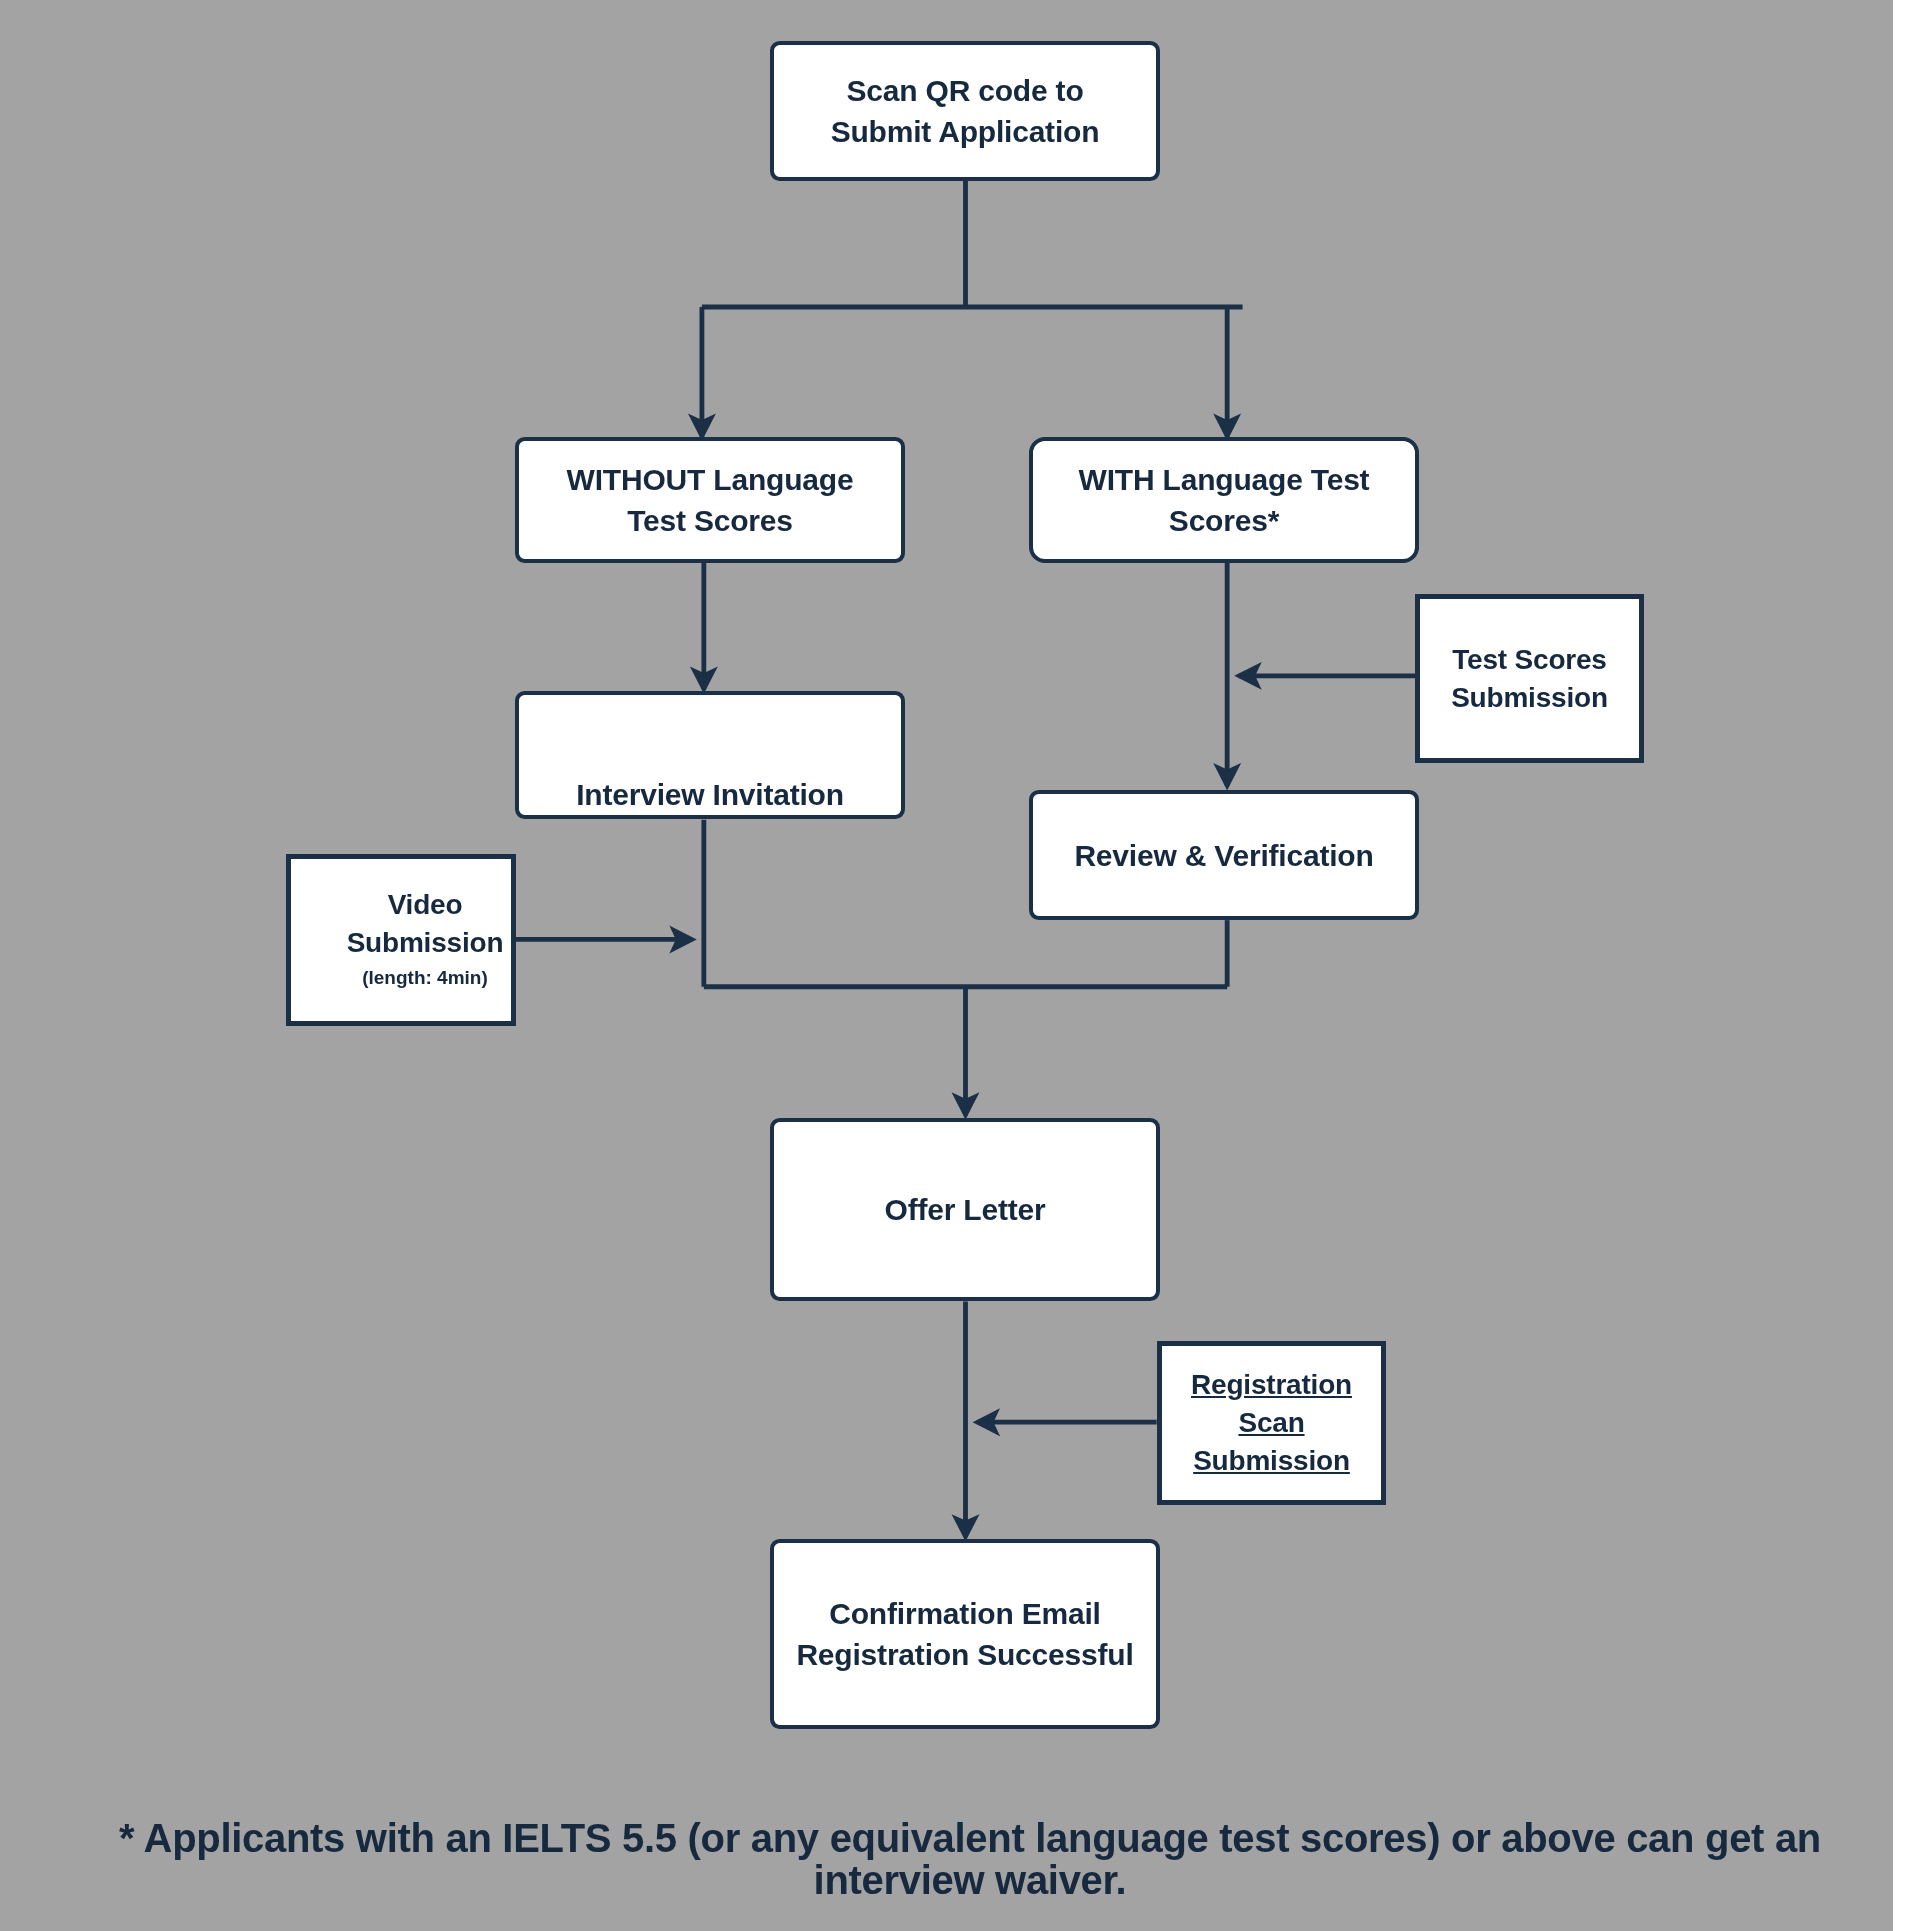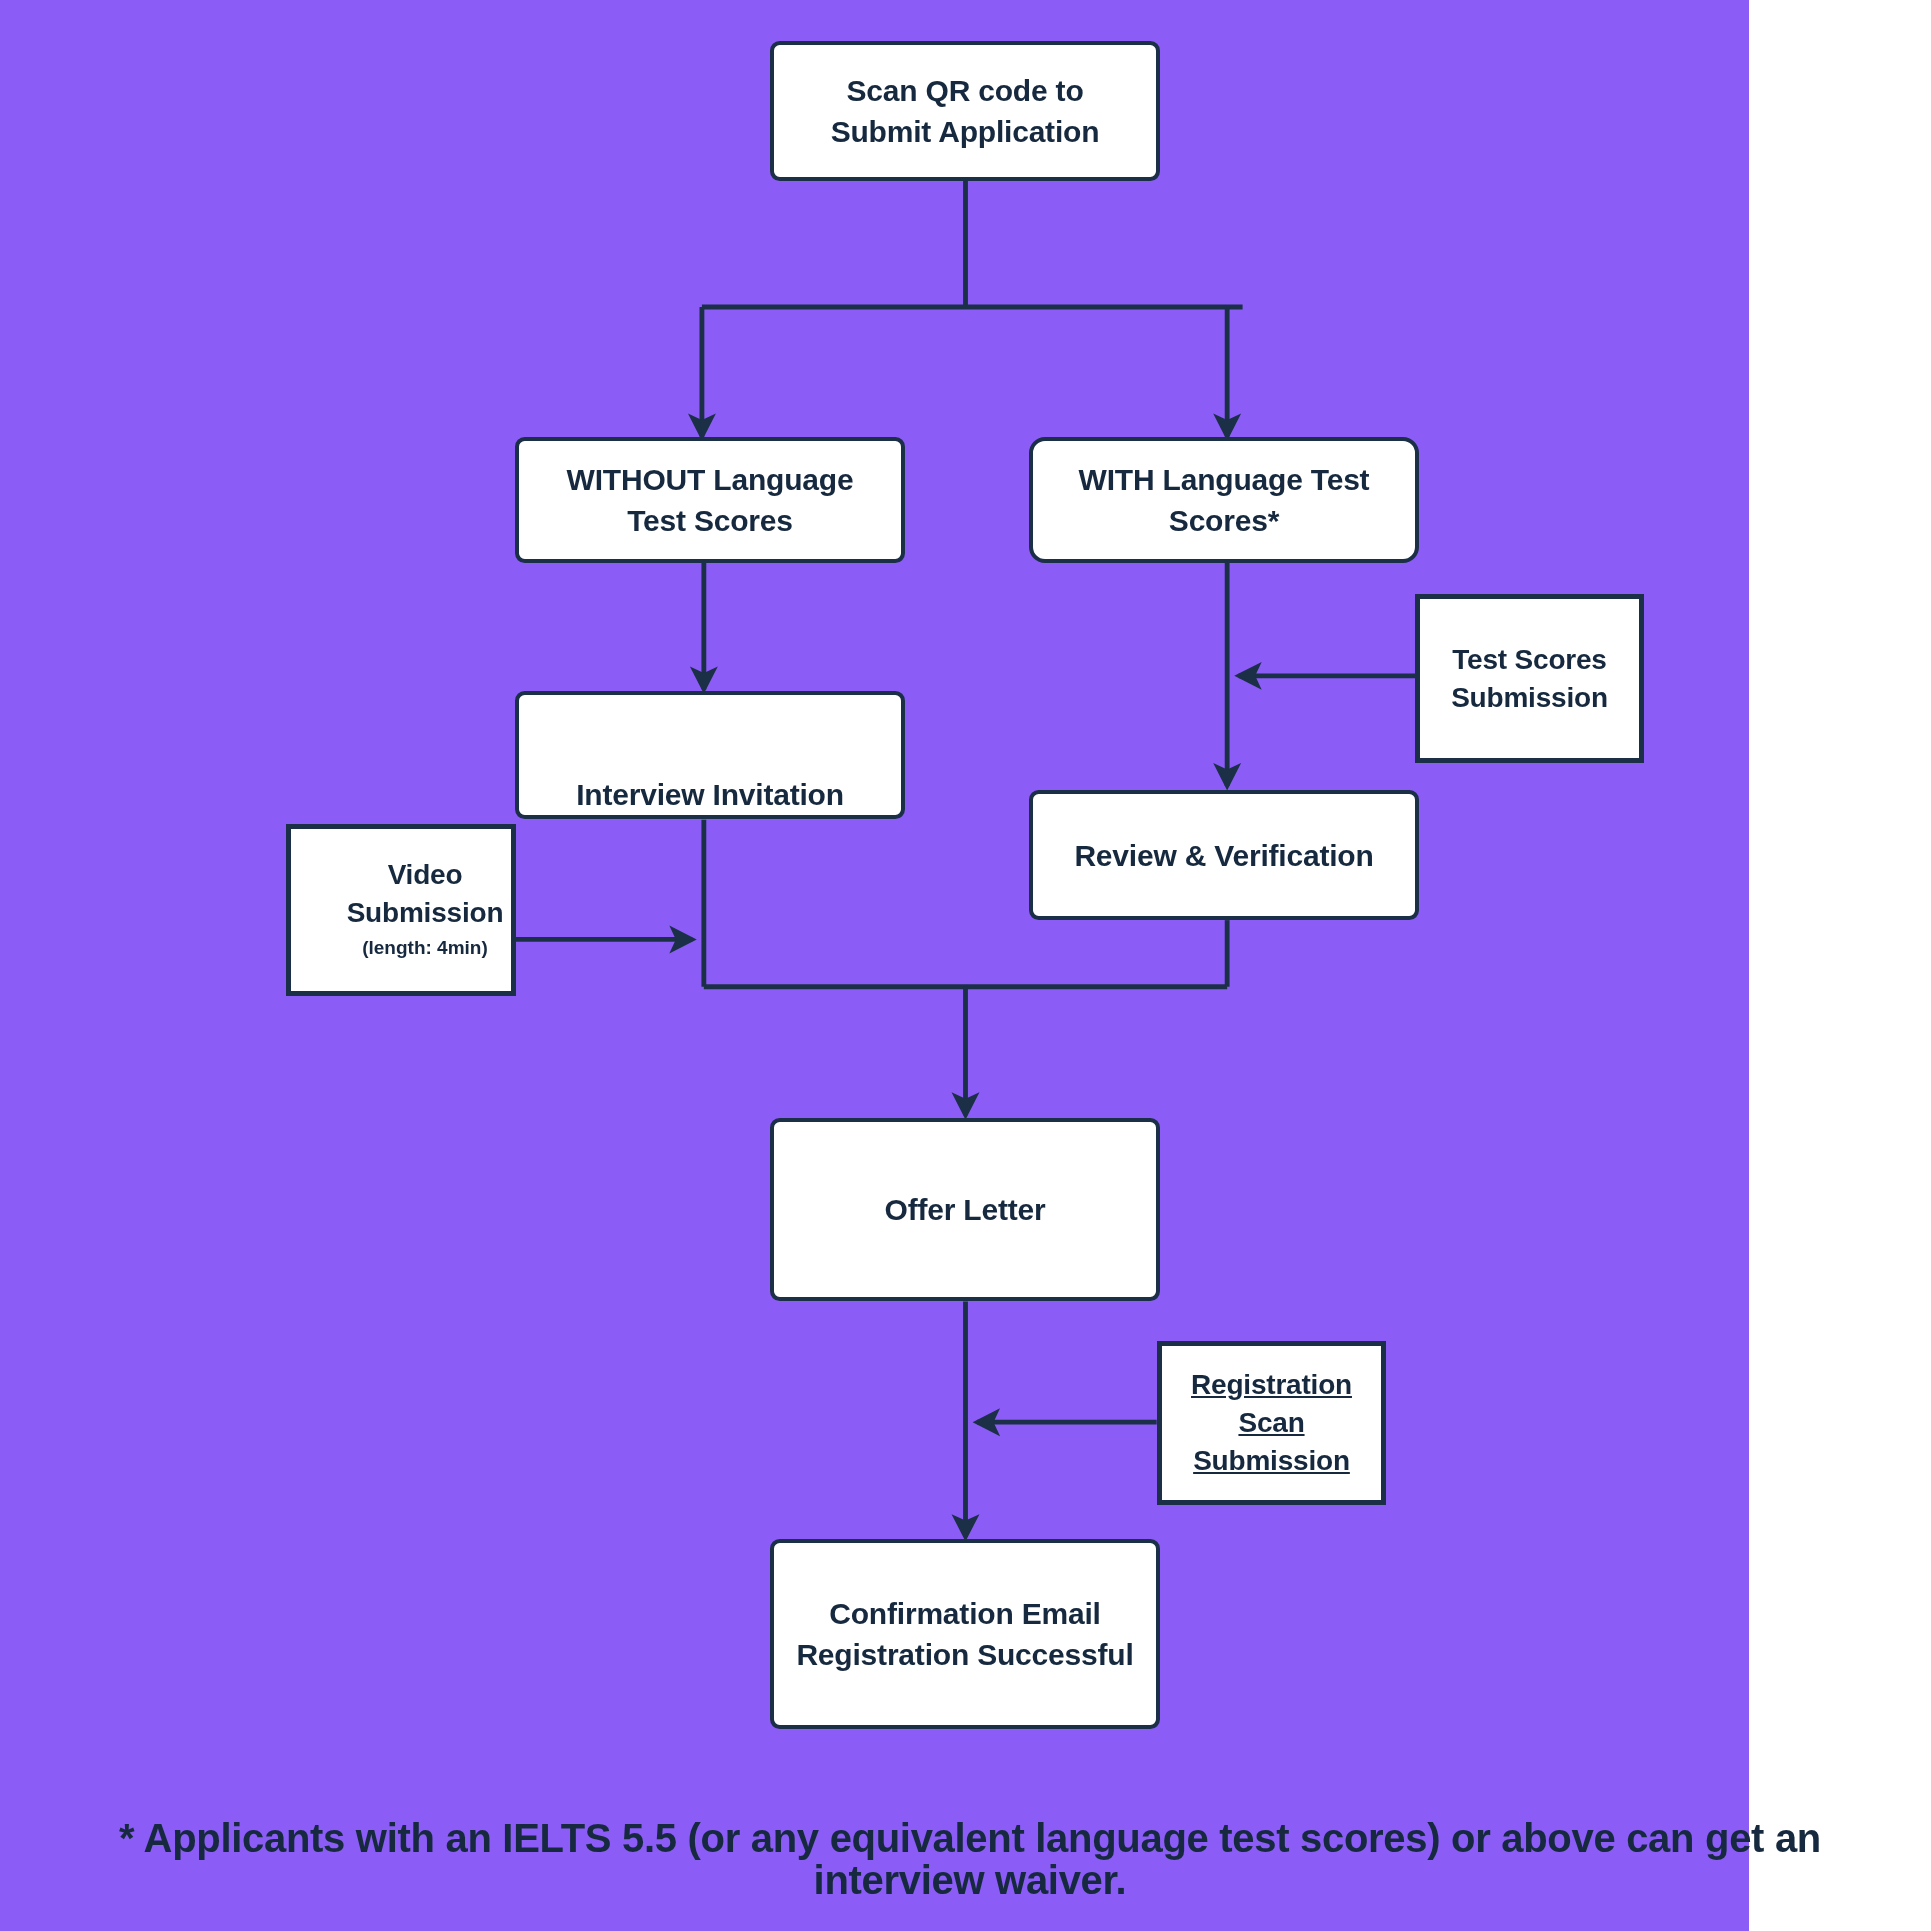--- a/index.html
+++ b/index.html
@@ -8,23 +8,23 @@
     background: #ffffff;
   }
   body {
     width: 1931px;
     height: 1931px;
     overflow: hidden;
     font-family: "Liberation Sans", sans-serif;
   }
   #stage {
     position: relative;
-    width: 1749px;
+    width: 1893px;
     height: 1931px;
-    background: #8b5cf6;
+    background: #a3a3a3;
   }
   svg.connectors {
     position: absolute;
     left: 0;
     top: 0;
     width: 1931px;
     height: 1931px;
     pointer-events: none;
   }
   .node {
@@ -138,21 +138,21 @@
 
   <div class="node sharp side" style="left:1415px; top:594px; width:229px; height:169px;">
     <span class="line">Test Scores</span>
     <span class="line">Submission</span>
   </div>
 
   <div class="node rounded big" style="left:515px; top:691px; width:390px; height:128px;justify-content:flex-end;">
     <span class="line">Interview Invitation</span>
   </div>
 
-  <div class="node sharp side" style="left:286px; top:824px; width:230px; height:172px;padding-left:48px;">
+  <div class="node sharp side" style="left:286px; top:854px; width:230px; height:172px;padding-left:48px;">
     <span class="line">Video</span>
     <span class="line">Submission</span>
     <span class="sub">(length: 4min)</span>
   </div>
 
   <div class="node rounded big" style="left:770px; top:1118px; width:390px; height:183px;">
     <span class="line">Offer Letter</span>
   </div>
 
   <div class="node rounded big" style="left:1029px; top:790px; width:390px; height:130px;">

